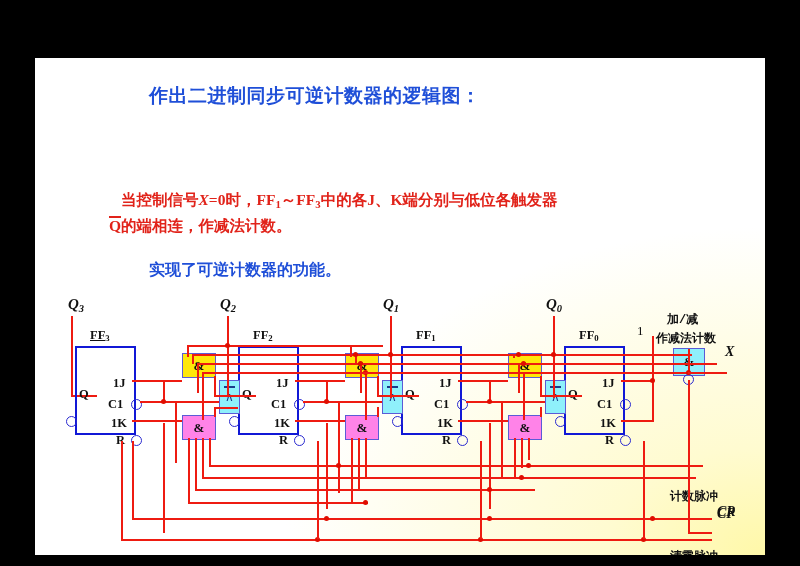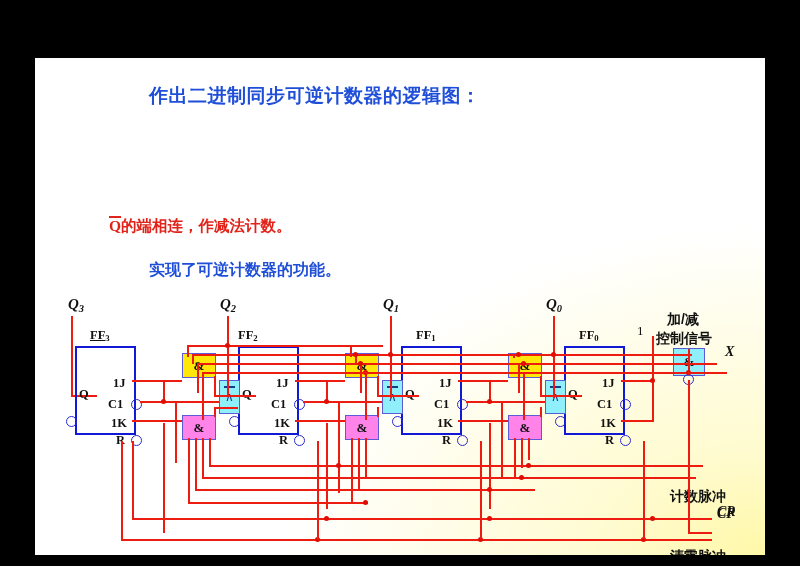--- a/index.html
+++ b/index.html
@@ -35,36 +35,39 @@
   .gate{position:absolute;border:1.6px solid #5b5bd6;display:flex;align-items:center;justify-content:center;
         font-weight:bold;font-size:13px;color:#111;font-family:"Liberation Serif",serif;}
   .g-yellow{background:#ffe70a;}
   .g-magenta{background:#ff83e8;}
   .g-cyan{background:#8ff0fb;}
   .nor{position:absolute;background:#8ff0fb;border:1.6px solid #5b5bd6;}
   .nor i{position:absolute;left:4px;right:4px;top:5px;height:2px;background:#1a3a8a;display:block;}
   .nor b{position:absolute;left:0;right:0;top:10px;text-align:center;color:#1a3a8a;
          font-size:12px;font-style:normal;font-weight:normal;line-height:1;}
   .qlabel{font-style:italic;font-size:15px;font-weight:bold;color:#111;}
-  .cnlab{font-size:14px;font-weight:bold;color:#111;font-family:Liberation Sans, sans-serif;}
+  .cnlab{font-size:12px;font-weight:bold;color:#111;font-family:Liberation Mono, monospace;}
   .sig{font-style:italic;font-weight:bold;font-size:14px;color:#111;}
   .one{font-size:13px;color:#111;font-family:"Liberation Serif",serif;}
 </style>
 </head>
 <body>
 
 <div id="stage">
   <div id="slide">
 
     <div class="txt title" style="left:114px;top:25px;">
       <span>作出二进制同步可逆计数器的逻辑图：</span>
     </div>
 
 
 
+    <div class="txt red" style="left:86px;top:132px;">
+      <span>当控制信号</span><span class="ital">X</span><span>=0时，</span><span>FF</span><span class="sub">1</span><span>～</span><span>FF</span><span class="sub">3</span><span>中的各J、K端分别与低位各触发器</span>
+    </div>
 
     <div class="txt blue" style="left:114px;top:202px;">
       <span>实现了可逆计数器的功能。</span>
     </div>
 
     <div class="txt red" style="left:74px;top:158px;">
       <span class="ovl">Q</span><span>的端相连，作减法计数。</span>
     </div>
 
     <div id="circuit">
@@ -96,21 +99,21 @@
       <div class="lbl pin" style="left:44px;top:329px;"><span>Q</span></div>
       <div class="lbl pin" style="left:78px;top:318px;"><span>1J</span></div>
       <div class="lbl pin" style="left:73px;top:339px;"><span>C1</span></div>
       <div class="lbl pin" style="left:76px;top:358px;"><span>1K</span></div>
       <div class="lbl pin" style="left:81px;top:375px;"><span>R</span></div>
       <div class="bub" style="left:31px;top:358px;"></div>
       <div class="bub" style="left:96px;top:341px;"></div>
       <div class="bub" style="left:96px;top:377px;"></div>
 
       <div class="ff" style="left:203px;top:288px;width:57px;height:85px;"></div>
-      <div class="lbl ffname" style="left:203px;top:270px;">
+      <div class="lbl ffname" style="left:218px;top:270px;">
         <span>FF</span><span class="sub">2</span>
       </div>
       <div class="lbl pin" style="left:207px;top:329px;"><span>Q</span></div>
       <div class="lbl pin" style="left:241px;top:318px;"><span>1J</span></div>
       <div class="lbl pin" style="left:236px;top:339px;"><span>C1</span></div>
       <div class="lbl pin" style="left:239px;top:358px;"><span>1K</span></div>
       <div class="lbl pin" style="left:244px;top:375px;"><span>R</span></div>
       <div class="bub" style="left:194px;top:358px;"></div>
       <div class="bub" style="left:259px;top:341px;"></div>
       <div class="bub" style="left:259px;top:377px;"></div>
@@ -175,21 +178,21 @@
         </div>
 
       <div class="gate g-cyan" style="left:638px;top:290px;width:30px;height:26px;">
           <span>&amp;</span>
         </div>
       <div class="bub" style="left:648px;top:316px;"></div>
 
       <div class="lbl one" style="left:602px;top:265px;"><span>1</span></div>
 
       <div class="lbl cnlab" style="left:632px;top:253px;"><span>加/减</span></div>
-      <div class="lbl cnlab" style="left:621px;top:272px;"><span>控制信号</span></div>
+      <div class="lbl cnlab" style="left:621px;top:272px;"><span>作减法计数</span></div>
       <div class="lbl sig" style="left:690px;top:286px;"><span>X</span></div>
 
       <div class="lbl cnlab" style="left:635px;top:430px;"><span>计数脉冲</span></div>
       <div class="lbl sig" style="left:682px;top:448px;"><span>CP</span></div>
       <div class="lbl sig" style="left:682px;top:446px;"><span>CR</span></div>
       <div class="lbl cnlab" style="left:635px;top:490px;"><span>清零脉冲</span></div>
 
       <div class="w h" style="left:152px;top:287px;width:196px;"></div>
       <div class="w h" style="left:157px;top:296px;width:500px;"></div>
       <div class="w h" style="left:162px;top:305px;width:520px;"></div>

